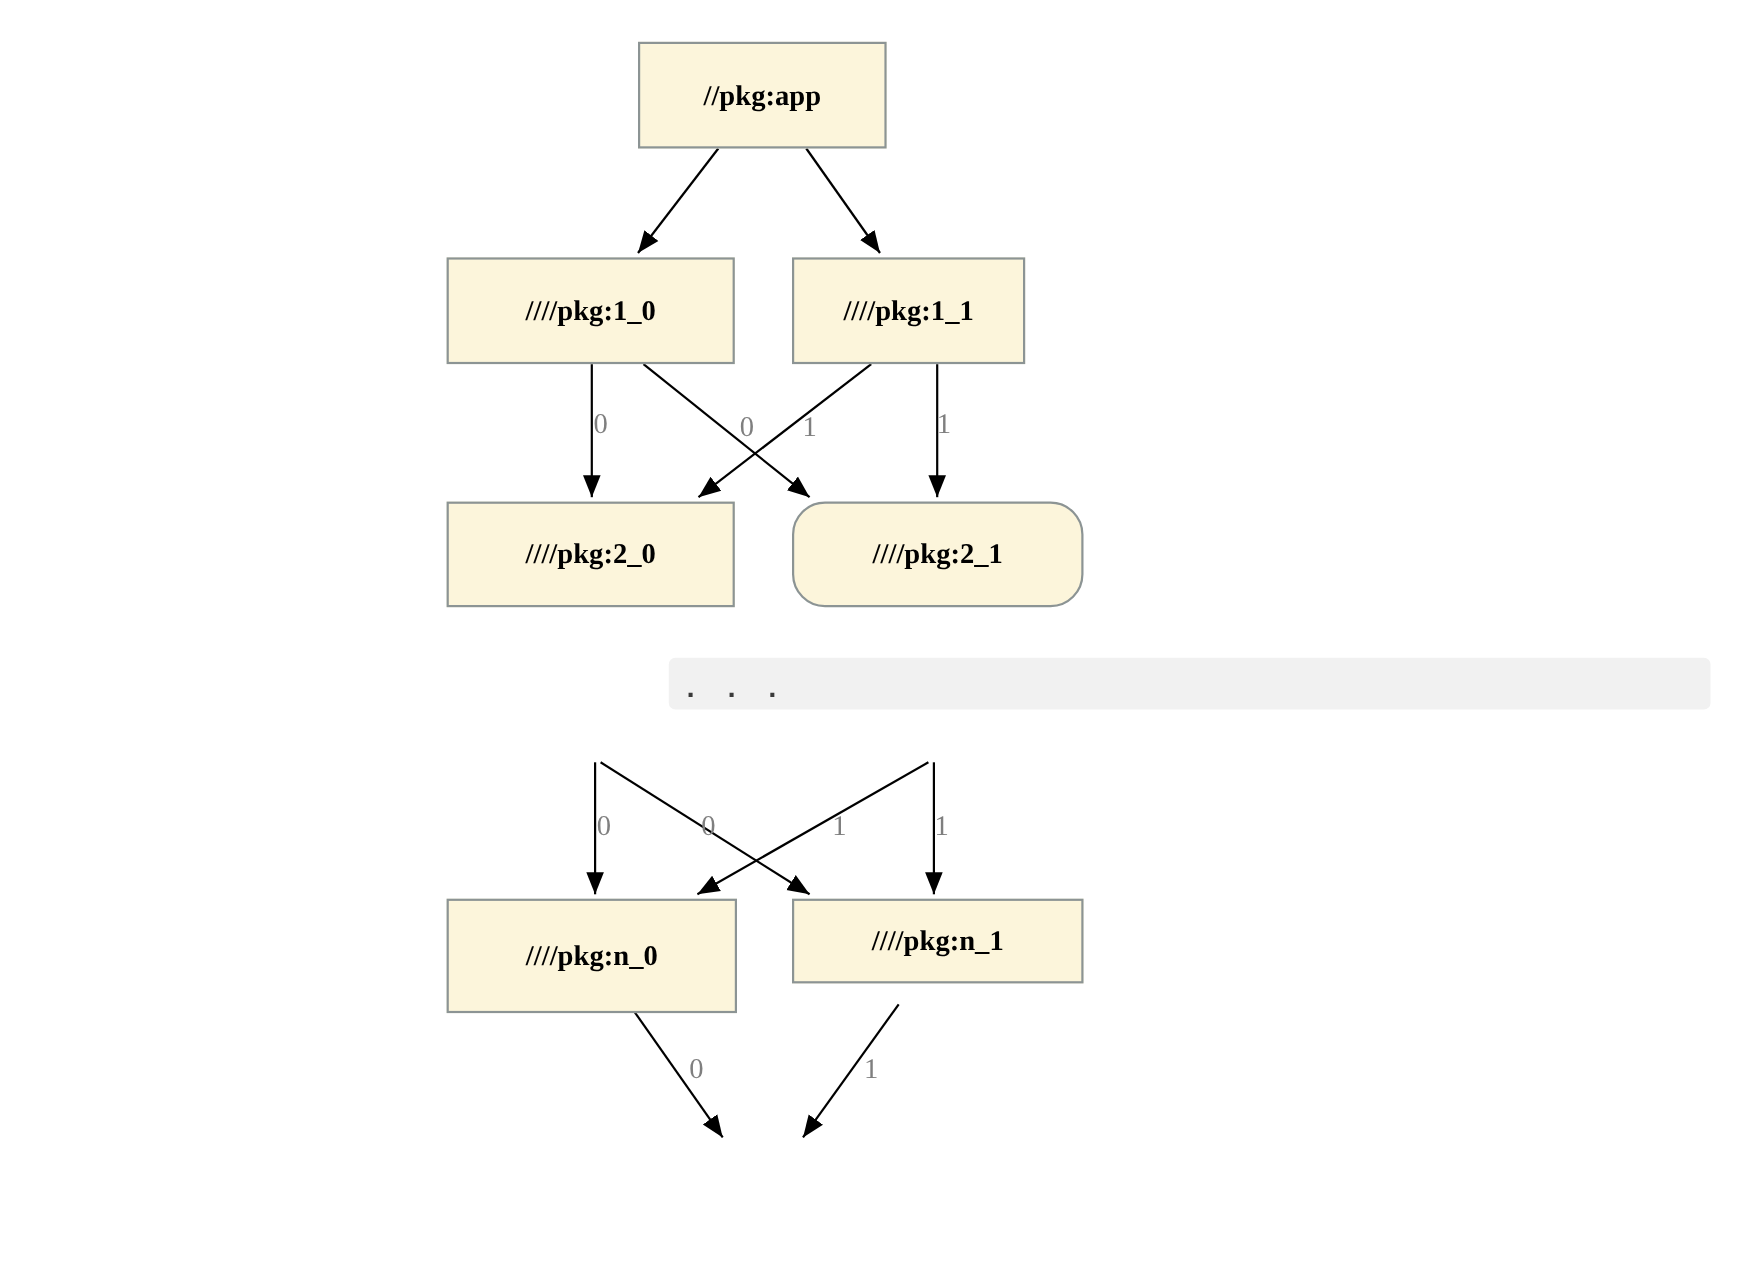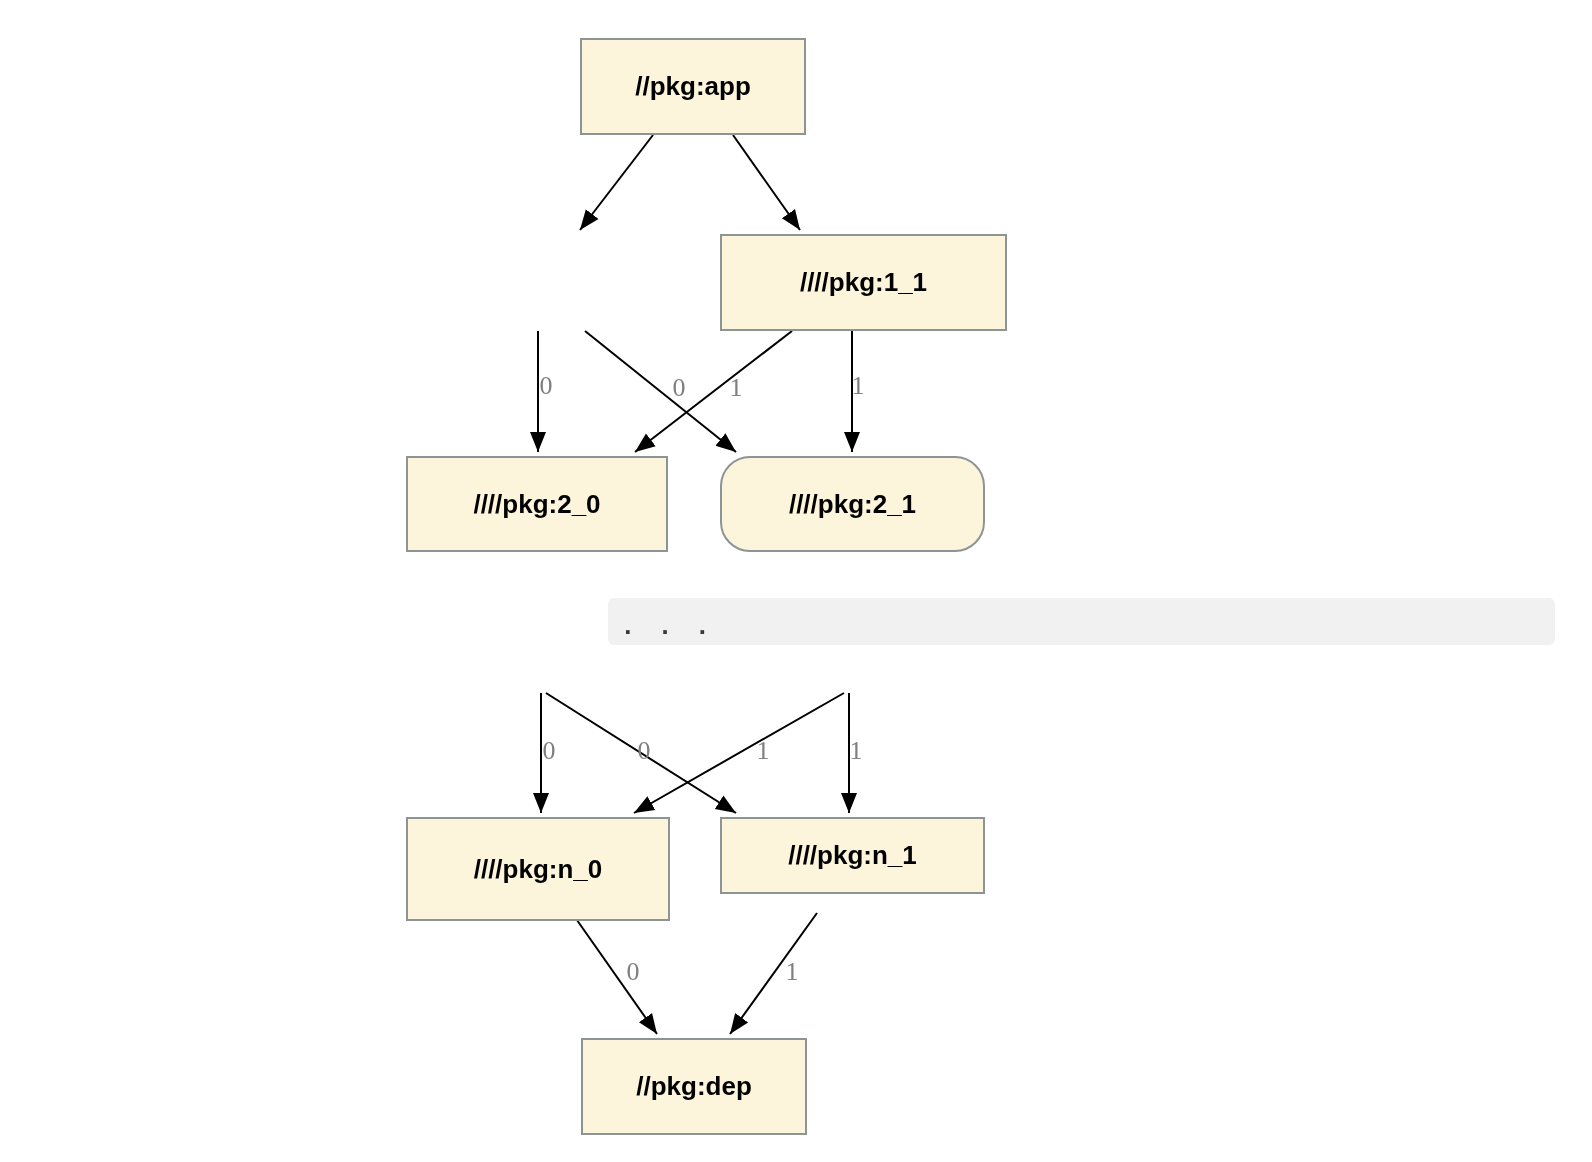--- a/index.html
+++ b/index.html
@@ -36,21 +36,21 @@
   .node {
     position: absolute;
     box-sizing: border-box;
     background: #fcf5db;
     border: 2px solid #8c9494;
     display: flex;
     align-items: center;
     justify-content: center;
   }
   .node span {
-    font-family: Liberation Sans, sans-serif;
+    font-family: Liberation Serif, serif;
     font-weight: bold;
     font-size: 26px;
     color: #000000;
     white-space: pre;
   }
   .ellipsis-band {
     position: absolute;
     left: 608px;
     top: 598px;
     width: 947px;
@@ -111,22 +111,25 @@
     <line x1="817" y1="913" x2="730" y2="1034" marker-end="url(#arrow)"></line>
 
     <text class="edge-label" x="633" y="974">0</text>
     <text class="edge-label" x="792" y="974">1</text>
   </svg>
 
   <div class="node" style="left:580px; top:38px; width:226px; height:97px;">
     <span>//pkg:app</span>
   </div>
 
+  <div class="node" style="left:406px; top:234px; width:262px; height:97px;">
+    <span>////pkg:1_0</span>
+  </div>
 
-  <div class="node" style="left:720px; top:234px; width:287px; height:97px;align-items:center;">
+  <div class="node" style="left:720px; top:234px; width:212px; height:97px;align-items:center;">
     <span>////pkg:1_1</span>
   </div>
 
   <div class="node" style="left:406px; top:456px; width:262px; height:96px;">
     <span>////pkg:2_0</span>
   </div>
 
   <div class="node" style="left:720px; top:456px; width:265px; height:96px;border-radius:30px;">
     <span>////pkg:2_1</span>
   </div>
@@ -136,17 +139,14 @@
   </div>
 
   <div class="node" style="left:406px; top:817px; width:264px; height:104px;">
     <span>////pkg:n_0</span>
   </div>
 
   <div class="node" style="left:720px; top:817px; width:265px; height:77px;">
     <span>////pkg:n_1</span>
   </div>
 
-  <div class="node" style="left:581px; top:1038px; width:226px; height:97px;">
-    <span>//pkg:dep</span>
-  </div>
 
 </div>
 
 </body></html>

